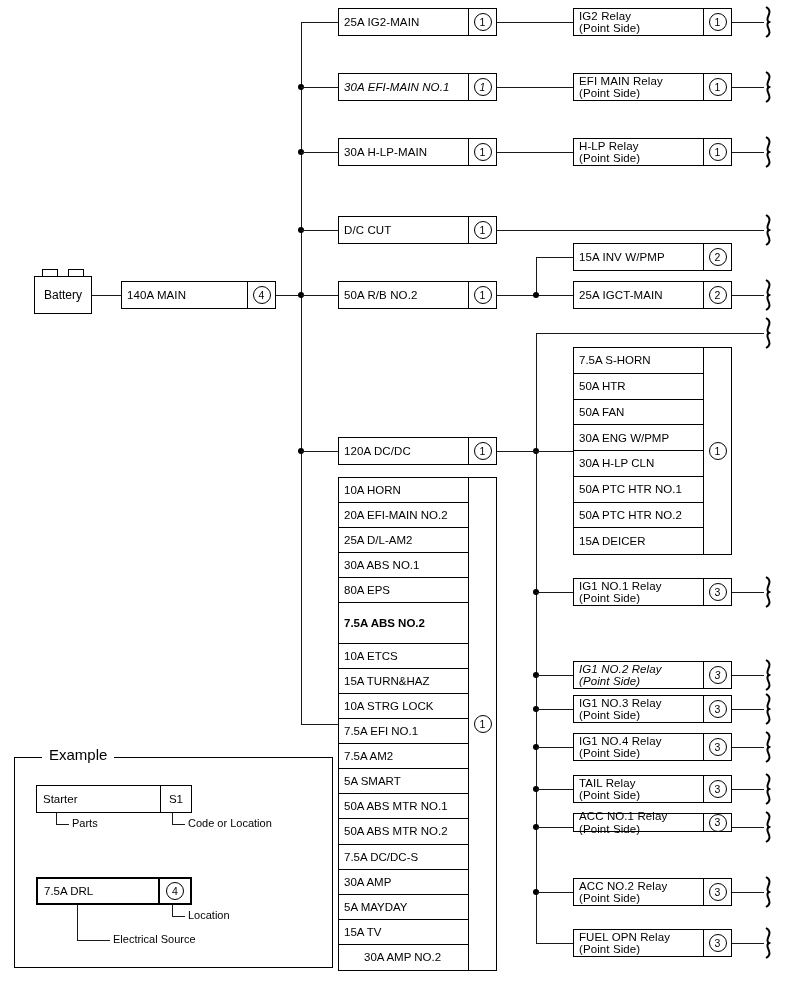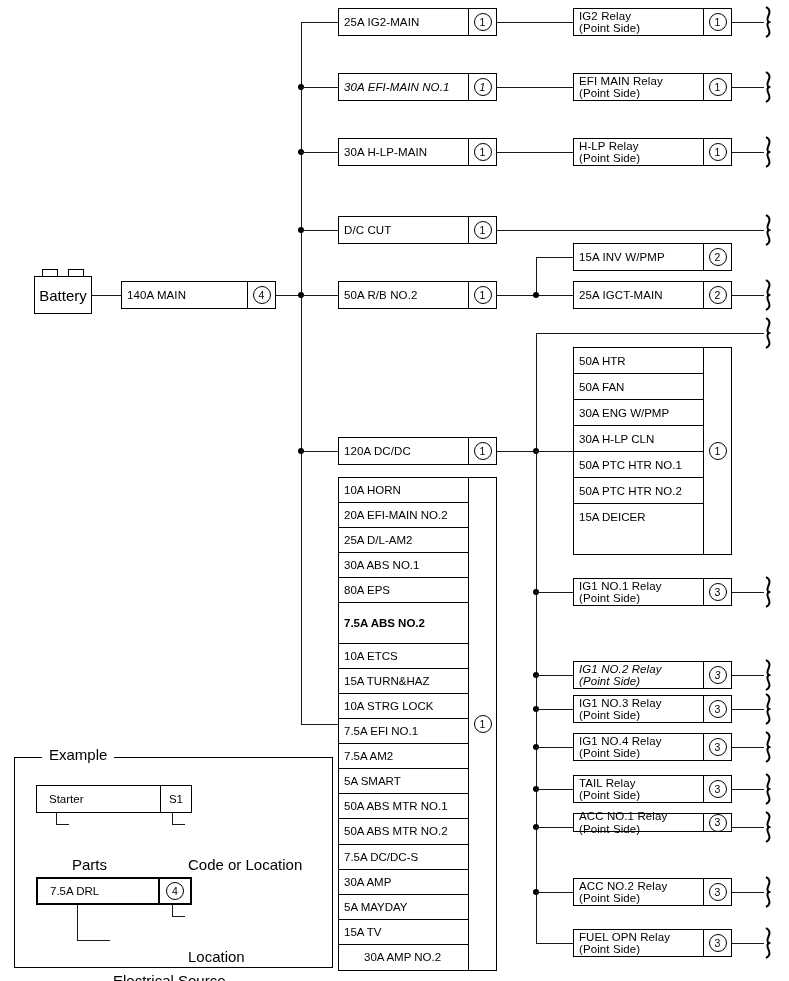--- a/index.html
+++ b/index.html
@@ -94,21 +94,21 @@
     display:flex;align-items:center;justify-content:center;
   }
 
   
   .battery{
     position:absolute;
     box-sizing:border-box;
     border:1.6px solid #000;
     background:#fff;
     display:flex;align-items:center;justify-content:center;
-    font-size:15px;
+    font-size:12px;
   }
   .bat-term{
     position:absolute;
     box-sizing:border-box;
     border:1.5px solid #000;
     border-bottom:none;
     background:#fff;
     height:7px;
   }
 
@@ -126,36 +126,36 @@
     position:absolute;
     background:#fff;
     padding:0 7px;
     font-size:15px;
     color:#000;
   }
   .leg-box{
     position:absolute;
     box-sizing:border-box;
     background:#fff;
-    display:flex;align-items:stretch;padding-left:6px;
+    display:flex;align-items:stretch;
   }
   .leg-box.thin{border:1.3px solid #000;}
   .leg-box.thick{border:2.2px solid #000;}
   .leg-box .label{
     flex:1 1 auto;display:flex;align-items:center;
     padding-left:6px;font-size:11.5px;color:#000;
   }
   .leg-box .code{
     flex:0 0 auto;width:30px;
     display:flex;align-items:center;justify-content:center;
     font-size:11.5px;
   }
   .leg-box.thin .code{border-left:1.3px solid #000;}
   .leg-box.thick .code{border-left:2.2px solid #000;}
-  .ann{position:absolute;font-size:15px;color:#000;white-space:nowrap;margin-top:39px;}
+  .ann{position:absolute;font-size:11px;color:#000;white-space:nowrap;}
 </style>
 </head>
 <body>
 
 <div id="canvas">
 
   <div class="bat-term" style="left:42px;top:269px;width:16px;"></div>
   <div class="bat-term" style="left:68px;top:269px;width:16px;"></div>
   <div class="battery" style="left:34px;top:276px;width:58px;height:38px;">
     <span>Battery</span>
@@ -271,20 +271,21 @@
   <div class="wire-h" style="left:732px;top:295px;width:32px;"></div>
 
   <div class="wire-h" style="left:536px;top:333px;width:228px;"></div>
   <div class="wire-v" style="left:536px;top:333px;height:610px;"></div>
   <div class="node" style="left:533px;top:448px;"></div>
   <div class="wire-h" style="left:497px;top:451px;width:39px;"></div>
   <div class="wire-h" style="left:536px;top:451px;width:37px;"></div>
 
   <div class="stack" style="left:573px;top:347px;width:159px;height:208px;">
     <div class="rows" style="width:130px;height:208px;">
+      <div class="r" style="height:26px;">7.5A S-HORN</div>
       <div class="r" style="height:26px;">50A HTR</div>
       <div class="r" style="height:26px;">50A FAN</div>
       <div class="r" style="height:26px;">30A ENG W/PMP</div>
       <div class="r" style="height:26px;">30A H-LP CLN</div>
       <div class="r" style="height:26px;">50A PTC HTR NO.1</div>
       <div class="r" style="height:26px;">50A PTC HTR NO.2</div>
       <div class="r" style="height:26px;">15A DEICER</div>
     </div>
     <div class="codecol" style="height:208px;">
       <span class="circled">1</span>

